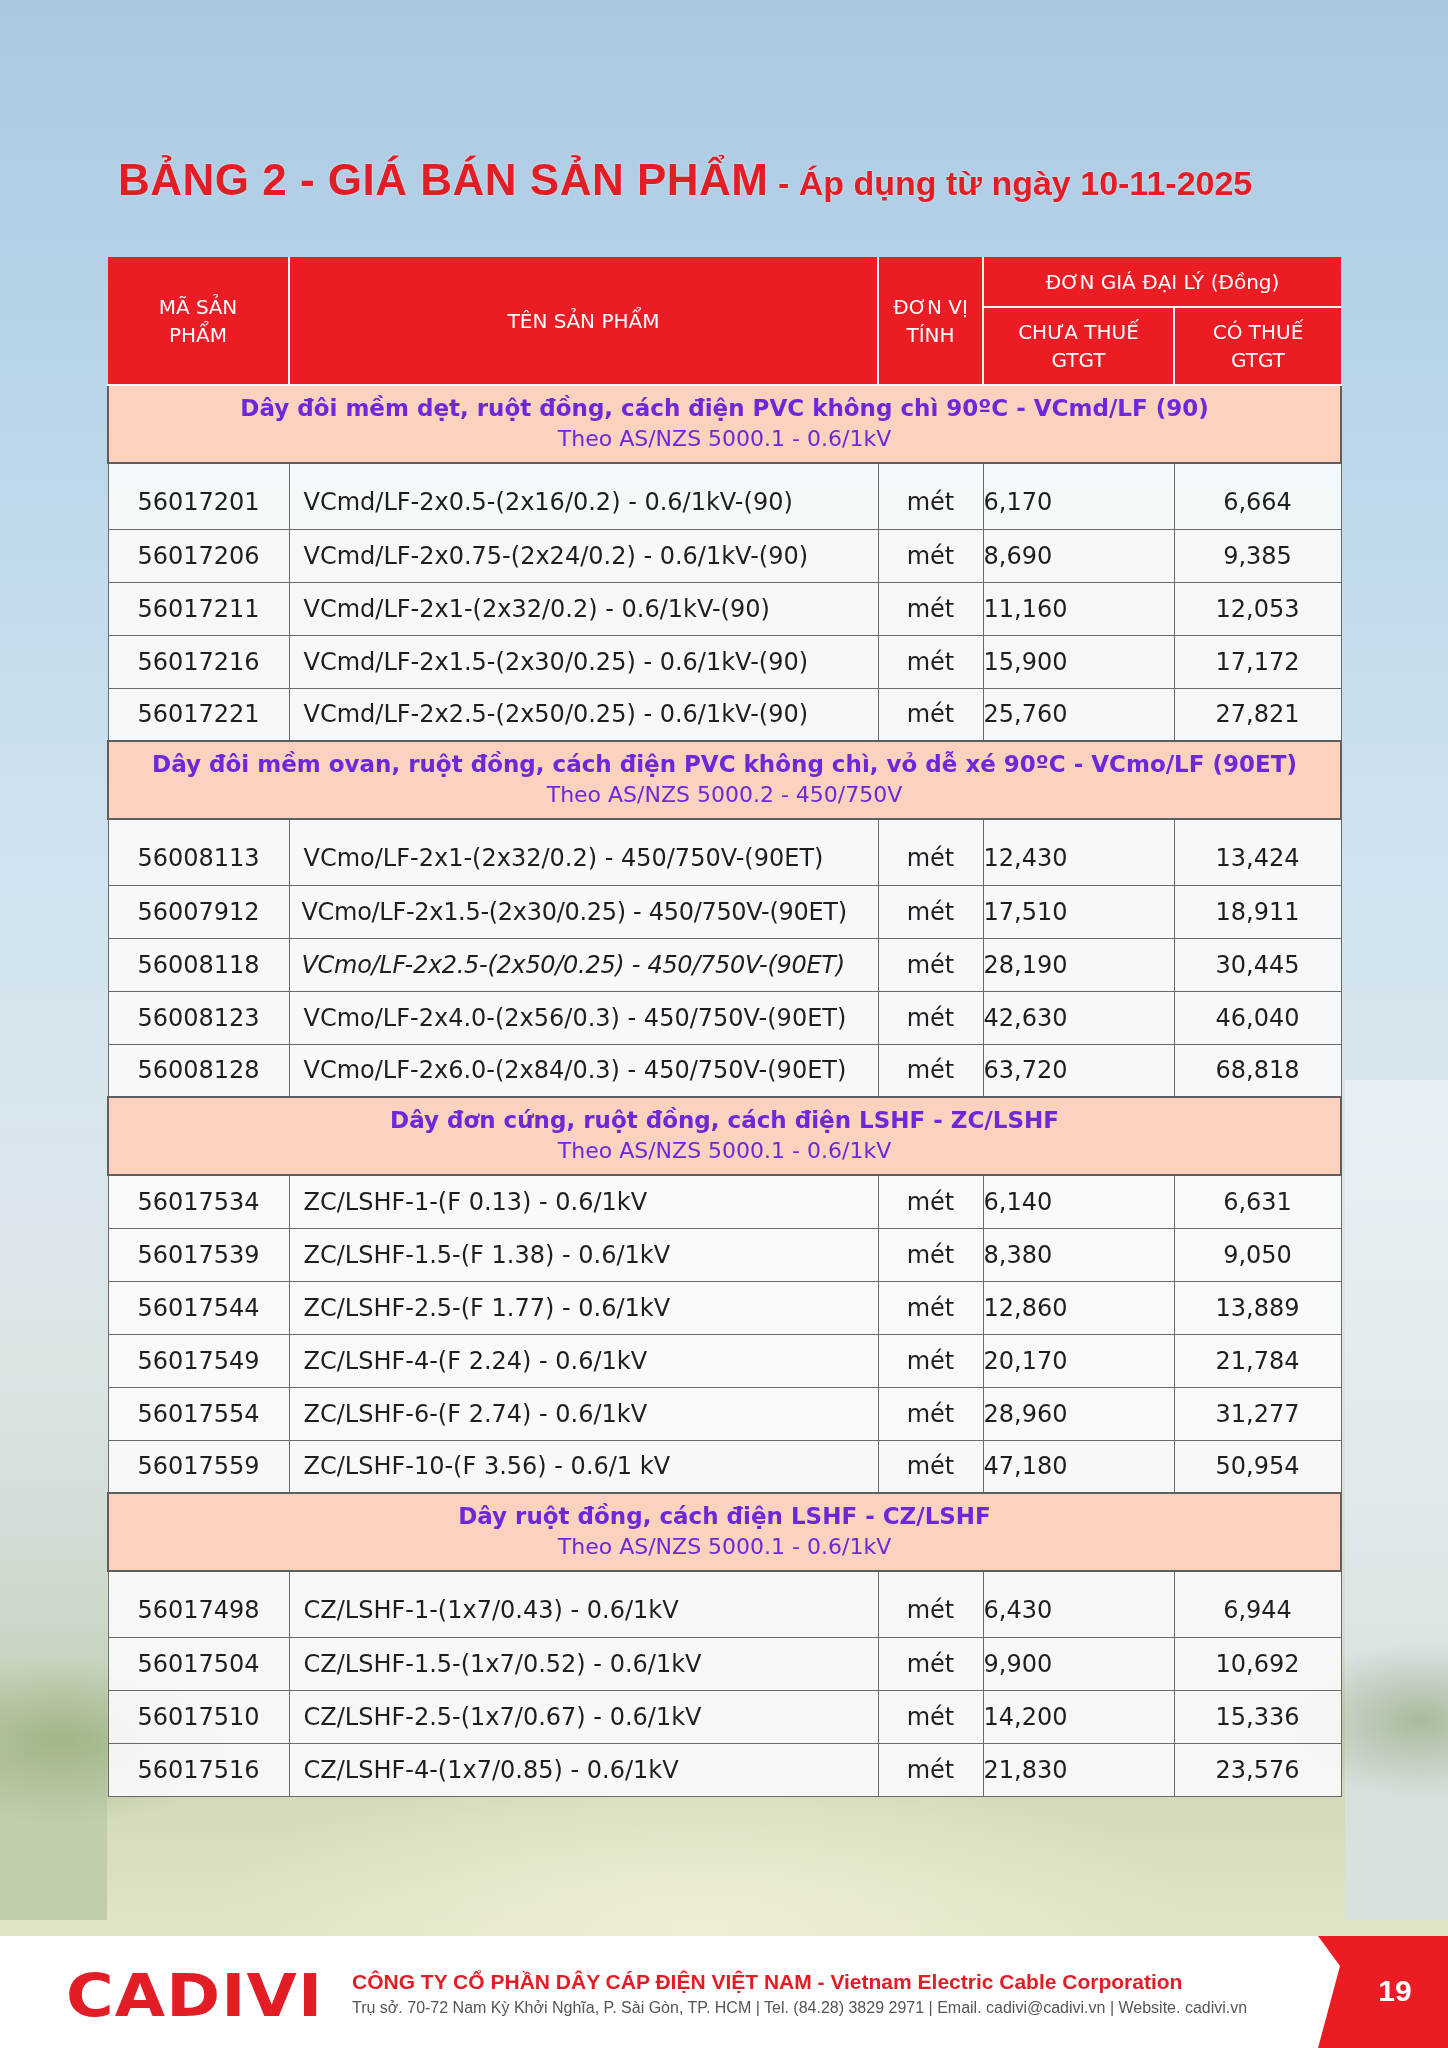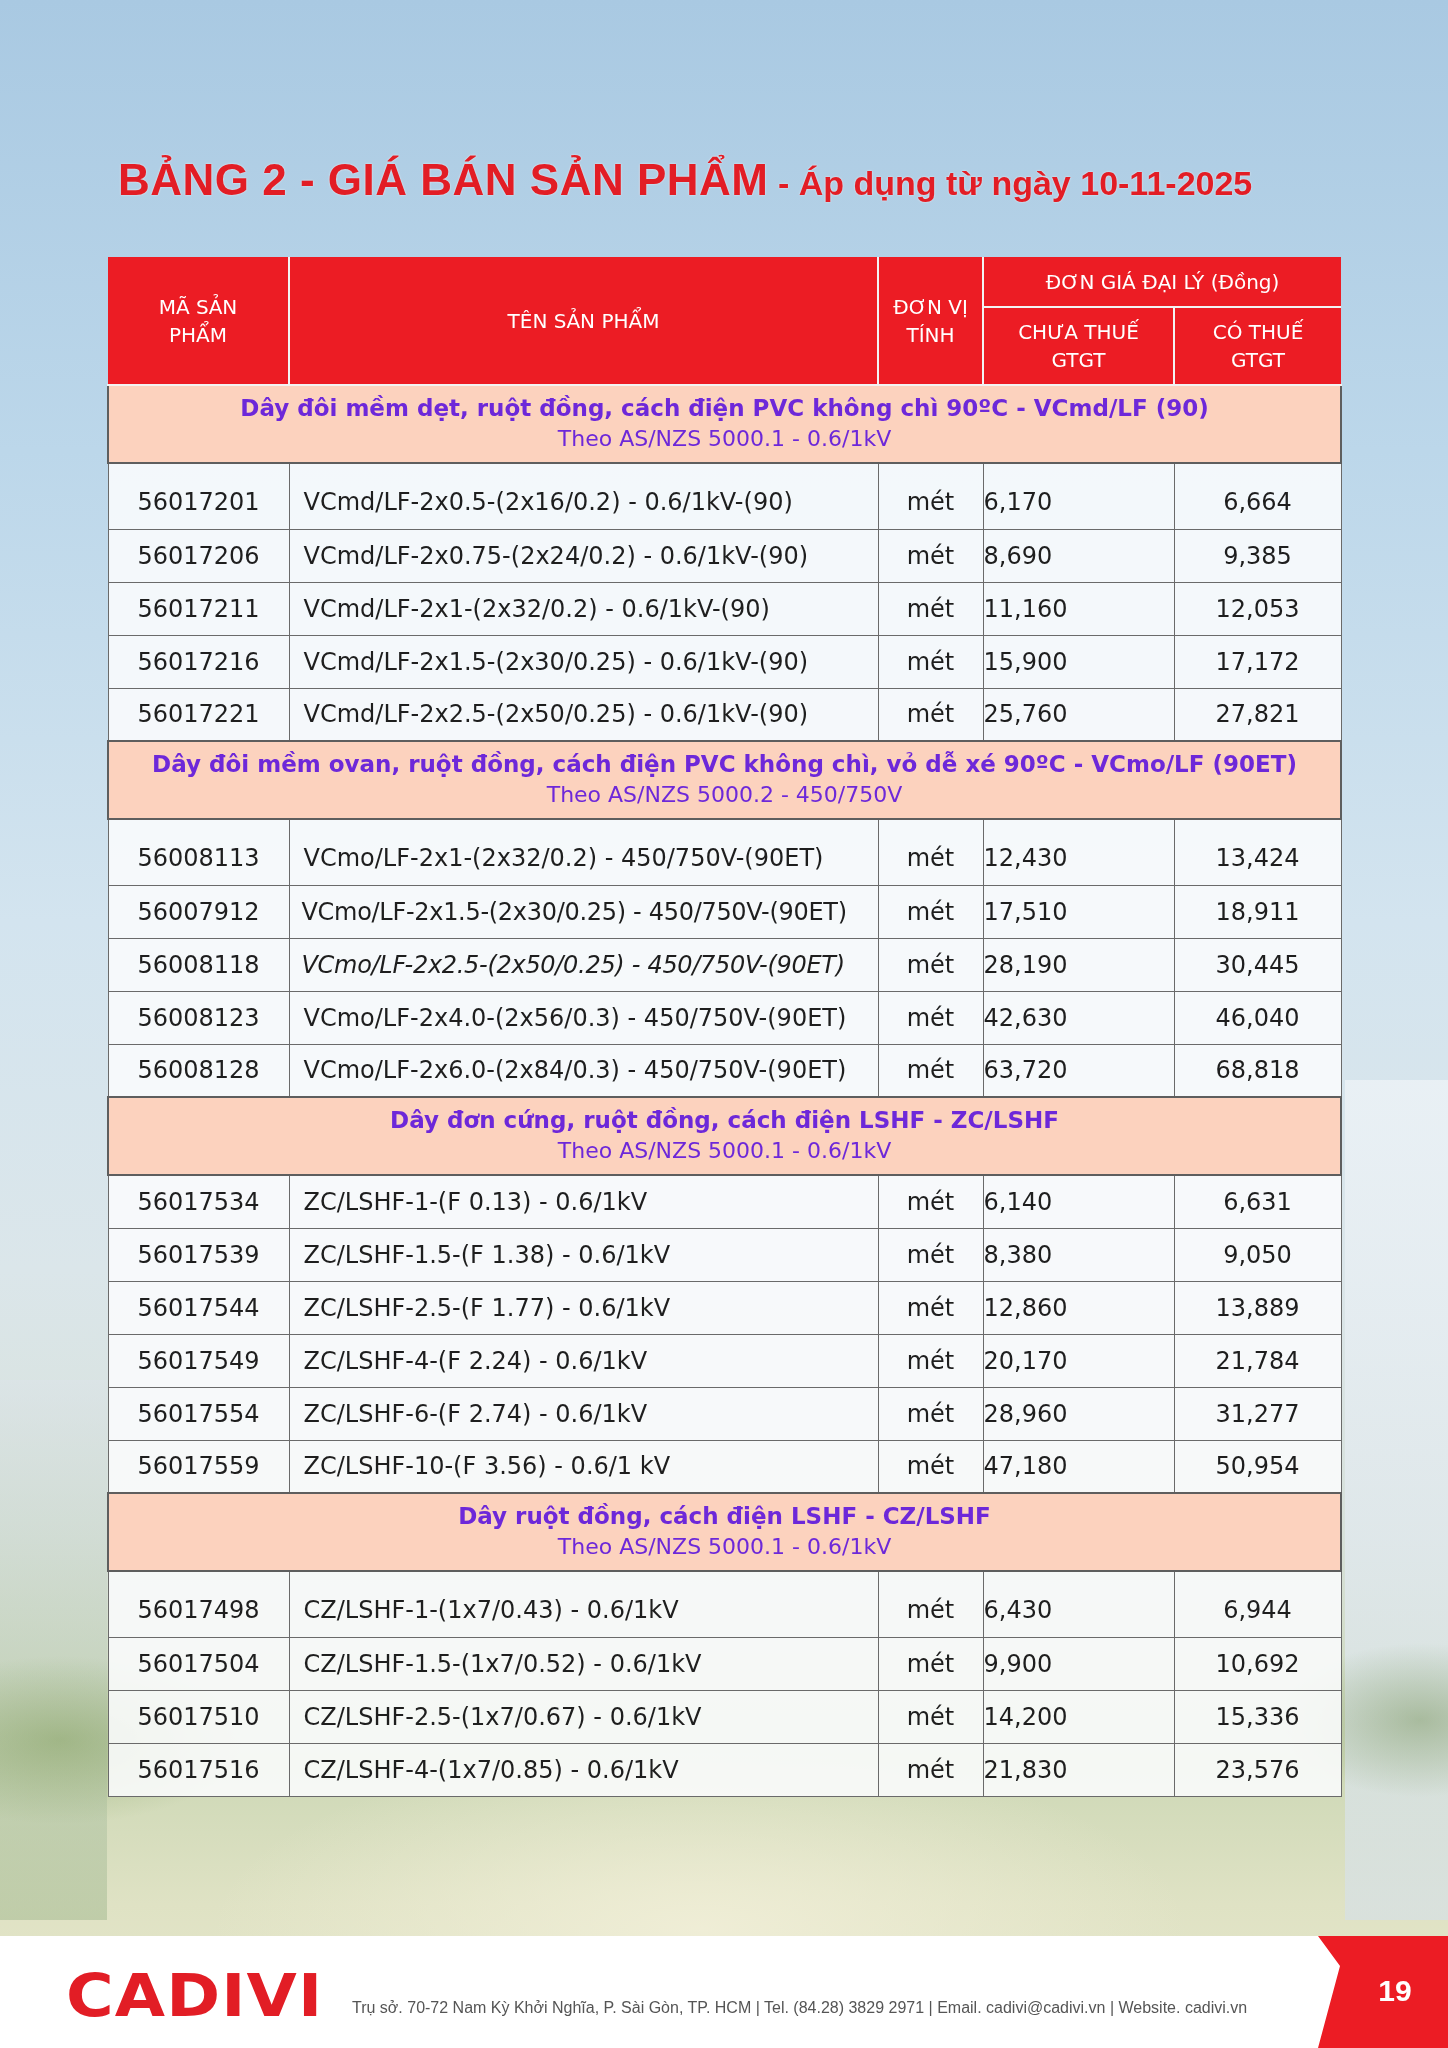--- a/index.html
+++ b/index.html
@@ -304,16 +304,17 @@
       <td class="name">CZ/LSHF-4-(1x7/0.85) - 0.6/1kV</td>
       <td class="unit">mét</td>
       <td class="p1">21,830</td>
       <td class="p2">23,576</td>
     </tr>
   </tbody>
 </table>
 
 <div class="footer">
   <div class="logo">CADIVI</div>
+  <div class="company">CÔNG TY CỔ PHẦN DÂY CÁP ĐIỆN VIỆT NAM - Vietnam Electric Cable Corporation</div>
   <div class="contact">Trụ sở. 70-72 Nam Kỳ Khởi Nghĩa, P. Sài Gòn, TP. HCM | Tel. (84.28) 3829 2971 | Email. cadivi@cadivi.vn | Website. cadivi.vn</div>
   <div class="tab"></div>
   <div class="page-no">19</div>
 </div>
 
 </body></html>

